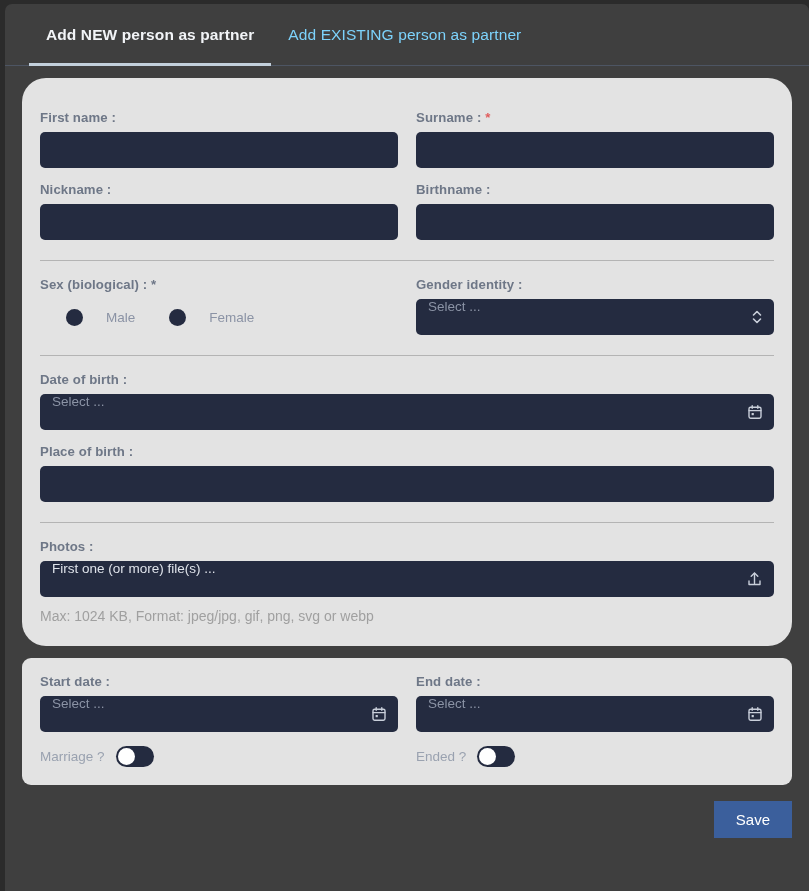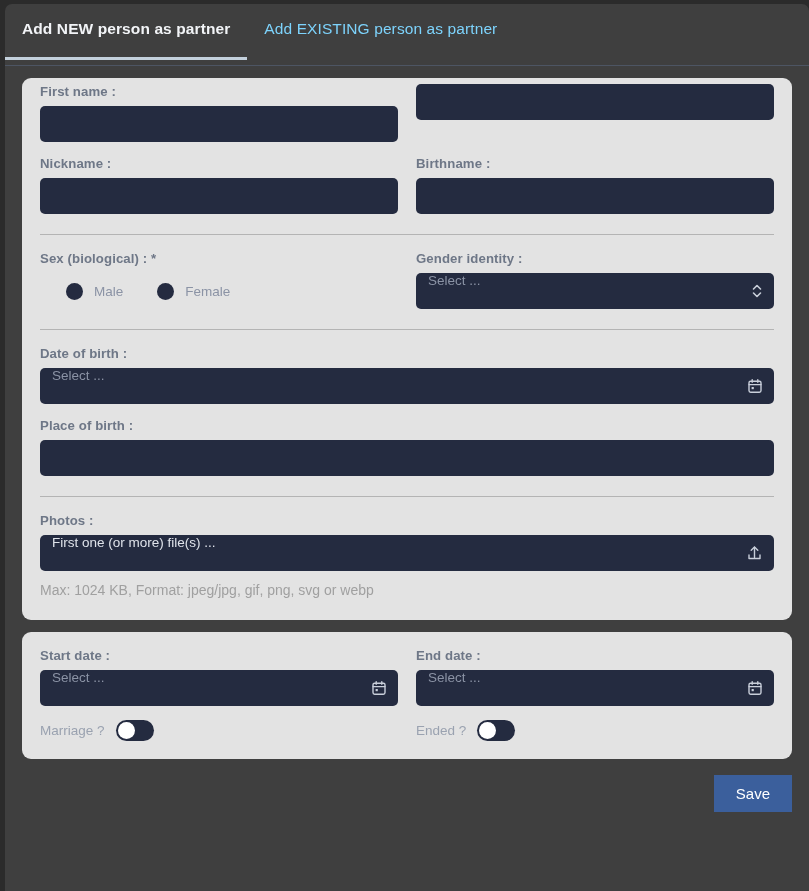--- a/index.html
+++ b/index.html
@@ -29,21 +29,22 @@
     background: #3f3f3f;
     border-top-left-radius: 7px;
     border-top-right-radius: 7px;
     border-bottom: 1px solid #4d5563;
   }
   .tabstrip {
     position: absolute;
     left: 0; top: 0;
     height: 50px;
     display: flex;
-    align-items: center;
+    align-items: flex-start;
+    padding-left: 24px;
   }
   .tab {
     height: 62px;
     padding: 22px 17px 0 17px;
     font-size: 15.5px;
     letter-spacing: .1px;
     white-space: nowrap;
     cursor: pointer;
     user-select: none;
   }
@@ -65,21 +66,21 @@
     width: 804px;
     height: 825px;
     background: #3f3f3f;
   }
 
   .card {
     background: #e3e3e3;
     border-radius: 9px;
     margin: 0 17px;
   }
-  .card.top { margin-top: 12px; padding: 6px 18px 22px 18px; }
+  .card.top { margin-top: 12px; padding: 32px 18px 22px 18px; border-radius: 24px; }
   .card.bottom { margin-top: 12px; padding: 16px 18px 18px 18px; }
 
   .row {
     display: flex;
     gap: 18px;
   }
   .col { flex: 1 1 0; min-width: 0; }
   .col.full { flex: 1 1 100%; }
 
   .field { margin-bottom: 14px; }
@@ -145,21 +146,21 @@
   }
 
   
   .radio-row {
     display: flex;
     align-items: center;
     gap: 34px;
     padding-left: 26px;
     height: 36px;
   }
-  .radio-item { display: flex; align-items: center; gap: 11px; cursor: pointer; }
+  .radio-item { display: flex; align-items: center; gap: 23px; cursor: pointer; }
   .radio-dot {
     width: 17px; height: 17px;
     border-radius: 50%;
     background: #242b40;
     flex: 0 0 auto;
   }
   .radio-label { font-size: 13.5px; color: #8b93a5; }
 
   .hint {
     margin-top: 11px;
@@ -232,20 +233,24 @@
         <div class="col">
           <div class="field">
             <label class="fl">
               <span>First name :</span>
             </label>
             <input class="input" type="text" placeholder="" style="">
           </div>
         </div>
         <div class="col">
           <div class="field">
+            <label class="fl">
+              <span>Surname :</span>
+              <span class="req">*</span>
+            </label>
             <input class="input" type="text" placeholder="" style="">
           </div>
         </div>
       </div>
 
       <div class="row">
         <div class="col">
           <div class="field">
             <label class="fl">
               <span>Nickname :</span>

